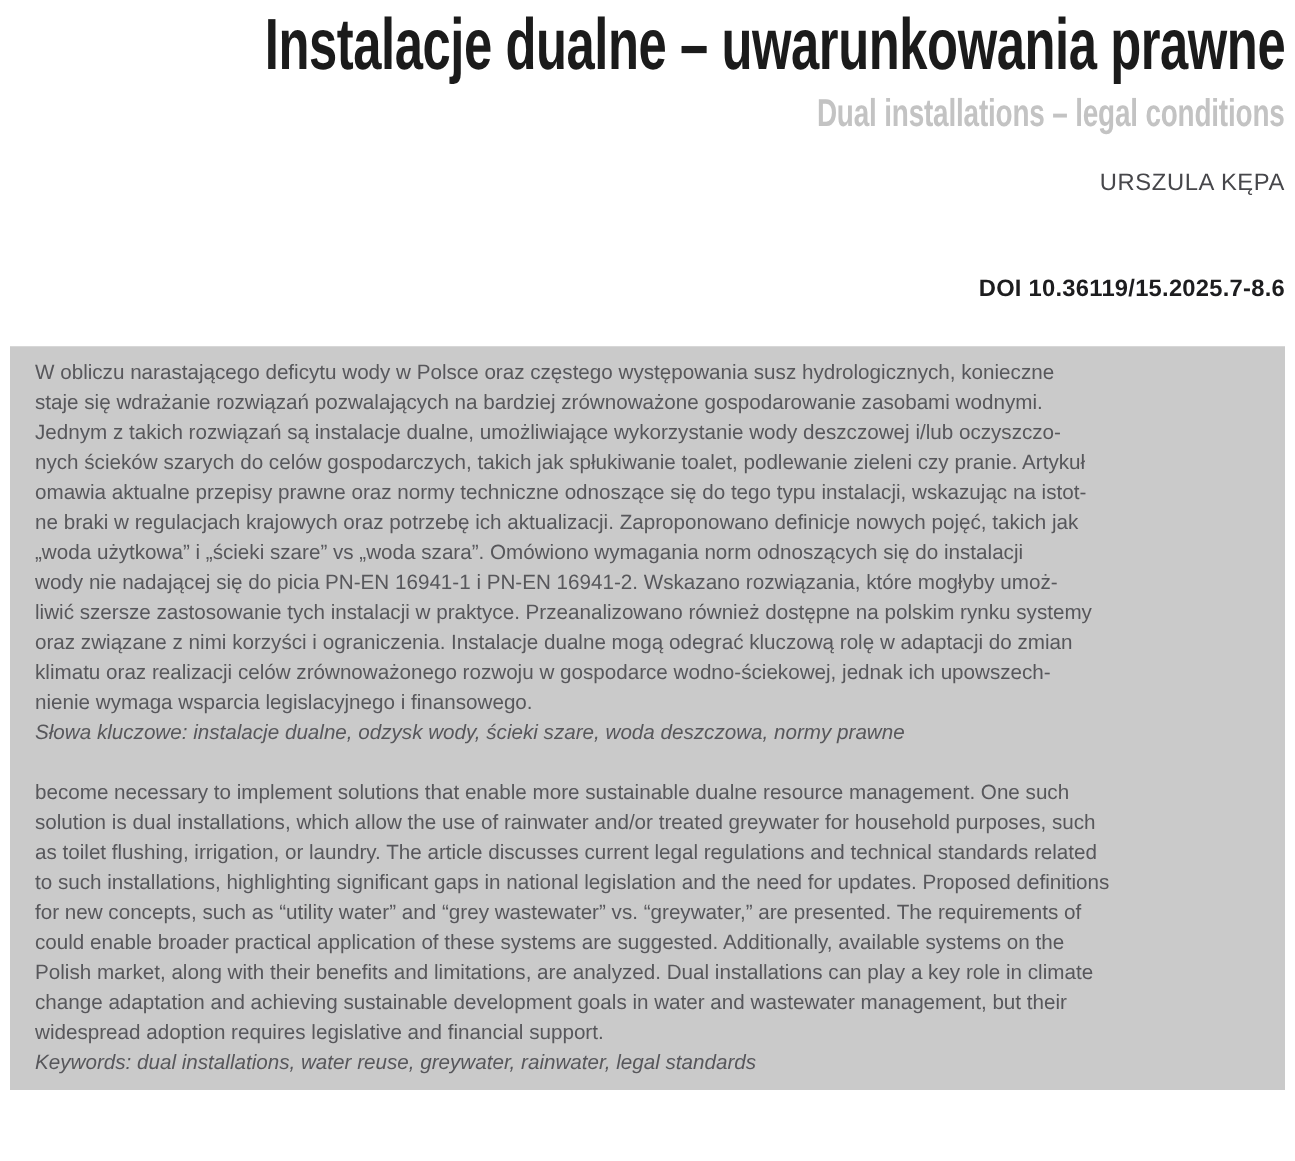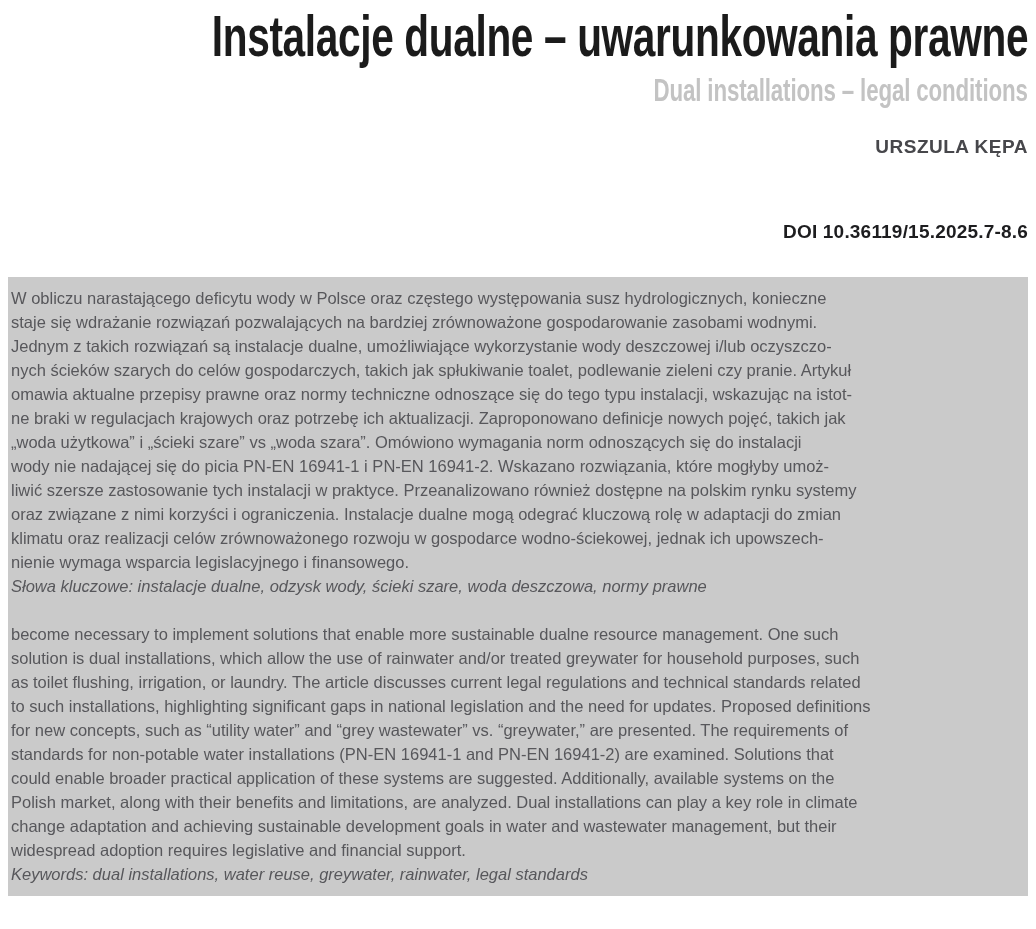--- a/index.html
+++ b/index.html
@@ -26,34 +26,34 @@
   }
   .subtitle{
     position:absolute;top:73px;right:8px;
     width:max-content;white-space:nowrap;
     font-size:31px;font-weight:700;letter-spacing:-0.2px;
     color:var(--subtitle-color);
     transform:scaleX(0.72);transform-origin:100% 0;
   }
   .author{
     position:absolute;top:136px;right:8px;
-    font-size:19px;font-weight:700;letter-spacing:0.5px;
+    font-size:19px;font-weight:400;letter-spacing:0.5px;
     color:var(--author-color);
   }
   .doi{
     position:absolute;top:210px;right:8px;
     font-size:19px;font-weight:700;letter-spacing:0.2px;
     color:var(--doi-color);
     margin-top:11px;
   }
   .abstract-box{
     position:absolute;top:277px;left:8px;right:8px;
     background:var(--box-bg);
     color:var(--box-text);
-    padding:9px 12px 10px 3px;
+    padding:9px 12px 10px 20px;
     font-size:16.5px;line-height:24px;
   }
   .abs-line{white-space:nowrap;}
   .keywords{font-style:italic;white-space:nowrap;}
   .abstract-gap{height:24px;}
 </style>
 </head>
 <body>
 
 <div class="title">Instalacje dualne – uwarunkowania prawne</div>
@@ -80,21 +80,20 @@
     <div class="keywords">Słowa kluczowe: instalacje dualne, odzysk wody, ścieki szare, woda deszczowa, normy prawne</div>
   </div>
   <div class="abstract-gap"></div>
   <div class="abstract-block">
     <div>
         <div class="abs-line">become necessary to implement solutions that enable more sustainable dualne resource management. One such</div>
         <div class="abs-line">solution is dual installations, which allow the use of rainwater and/or treated greywater for household purposes, such</div>
         <div class="abs-line">as toilet flushing, irrigation, or laundry. The article discusses current legal regulations and technical standards related</div>
         <div class="abs-line">to such installations, highlighting significant gaps in national legislation and the need for updates. Proposed definitions</div>
         <div class="abs-line">for new concepts, such as “utility water” and “grey wastewater” vs. “greywater,” are presented. The requirements of</div>
-        <div class="abs-line">standards for non-potable water installations (PN-EN 16941-1 and PN-EN 16941-2) are examined. Solutions that</div>
         <div class="abs-line">could enable broader practical application of these systems are suggested. Additionally, available systems on the</div>
         <div class="abs-line">Polish market, along with their benefits and limitations, are analyzed. Dual installations can play a key role in climate</div>
         <div class="abs-line">change adaptation and achieving sustainable development goals in water and wastewater management, but their</div>
         <div class="abs-line">widespread adoption requires legislative and financial support.</div>
       </div>
     <div class="keywords">Keywords: dual installations, water reuse, greywater, rainwater, legal standards</div>
   </div>
 </div>
 
 </body></html>

